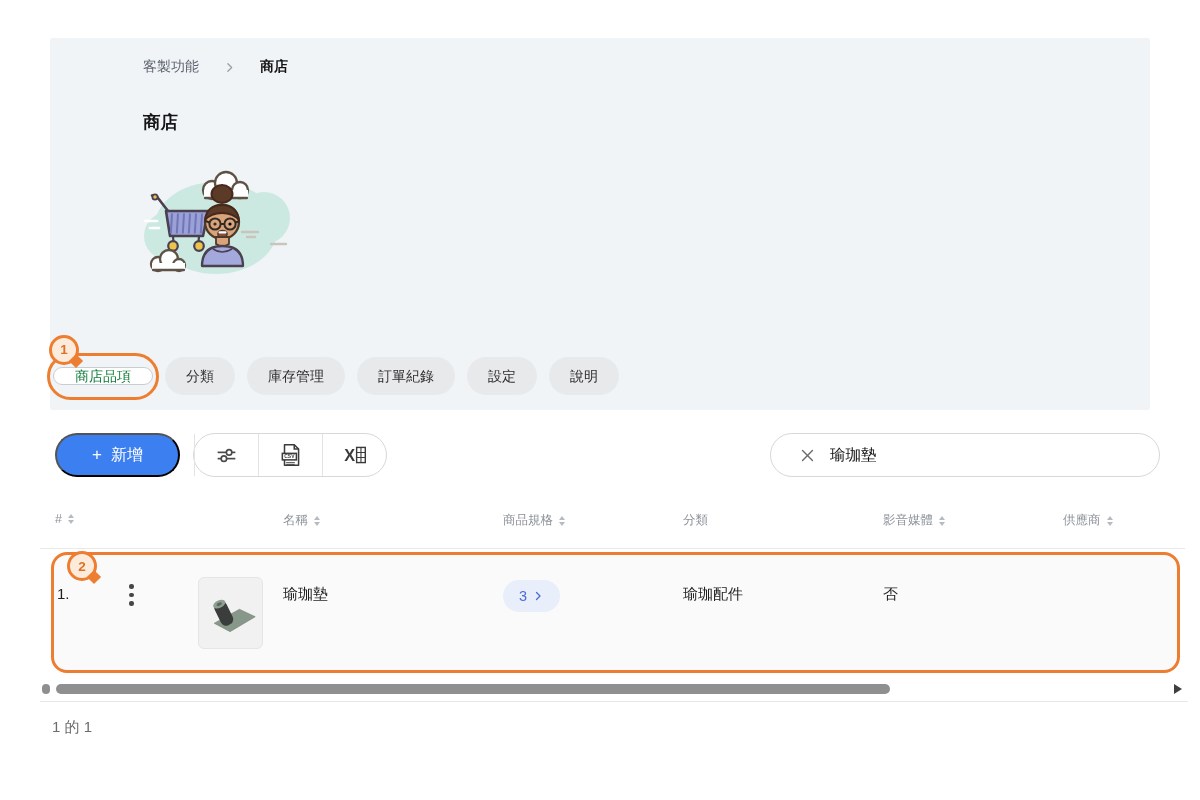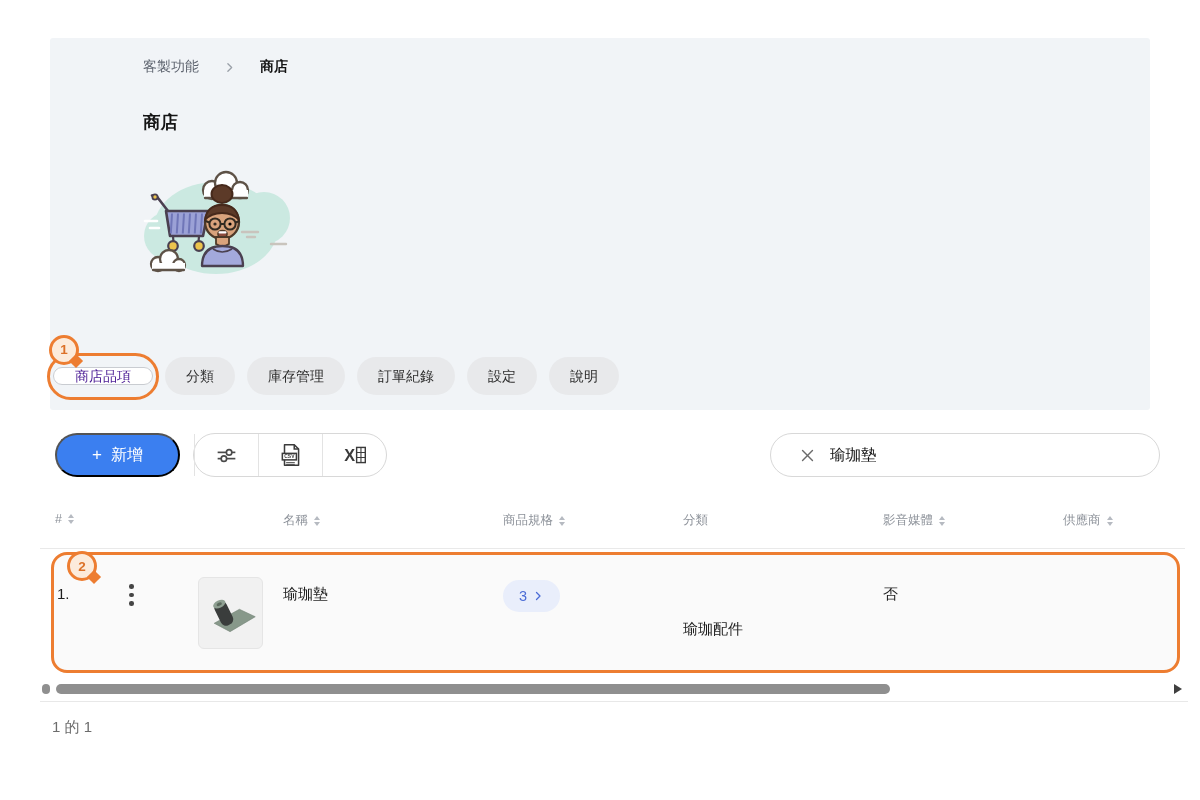--- a/index.html
+++ b/index.html
@@ -12,21 +12,21 @@
   .breadcrumb { position:absolute; left:93px; top:20px; display:flex; align-items:center;
                 gap:24px; font-size:14px; }
   .bc-parent { color:#5F6570; }
   .bc-current { color:#141414; font-weight:700; }
   .page-title { position:absolute; left:93px; top:72px; font-size:17.5px; font-weight:700; color:#141414; }
   .illu { position:absolute; left:92px; top:128px; width:150px; height:118px; }
 
   .tabs { position:absolute; left:3px; top:319px; display:flex; gap:12px; align-items:center; }
   .tab { height:38px; line-height:38px; padding:0 21px; border-radius:19px;
          font-size:14px; color:#2D2D2D; background:#E8E9EB; white-space:nowrap; cursor:pointer; }
-  .tab.active { background:#ffffff; border:1.5px solid #C9CCD1; line-height:35px; color:#4c1d95;text-align:right; }
+  .tab.active { background:#ffffff; border:1.5px solid #C9CCD1; line-height:35px; color:#15803d;text-align:right; }
   .tab-annot { position:relative; display:inline-block; }
   .som-outline { position:absolute; inset:-6px; border:3px solid #ED7D31; border-radius:25px;
                  pointer-events:none; z-index:4; }
   .som-badge { position:absolute; width:30px; height:30px; border-radius:50%;
                background:#FCEBDB; border:3px solid #ED7D31; color:#DC7128;
                font-weight:700; font-size:13.5px; display:flex; align-items:center;
                justify-content:center; z-index:6; }
   .som-badge::before { content:""; position:absolute; right:-5px; bottom:-4px; width:10px;
                height:10px; background:#ED7D31; transform:rotate(45deg); z-index:-1; }
   .badge-1 { left:-4px; top:-24px; }
@@ -296,21 +296,21 @@
 
     <span class="chip" style="left:449px; top:25px;">
       <span>3</span>
       <span style="display:flex;">
         <svg width="12" height="12" viewBox="0 0 24 24" fill="none" stroke="#4B6CD6" stroke-width="2.6" stroke-linecap="round" stroke-linejoin="round">
             <polyline points="9,5 16,12 9,19"></polyline>
           </svg>
       </span>
     </span>
 
-    <span class="cell" style="left:629px; top:30px;margin-top:35px;">瑜珈配件</span>
+    <span class="cell" style="left:629px; top:30px;">瑜珈配件</span>
     <span class="cell" style="left:829px; top:30px;">否</span>
     <span class="cell" style="left:1009px; top:30px;"></span>
   </div>
 
   <div class="sb-cap"></div>
   <div class="sb-thumb"></div>
   <div class="sb-arrow"></div>
   <div class="bottom-divider"></div>
 
   <div class="pagination">1 的 1</div>

